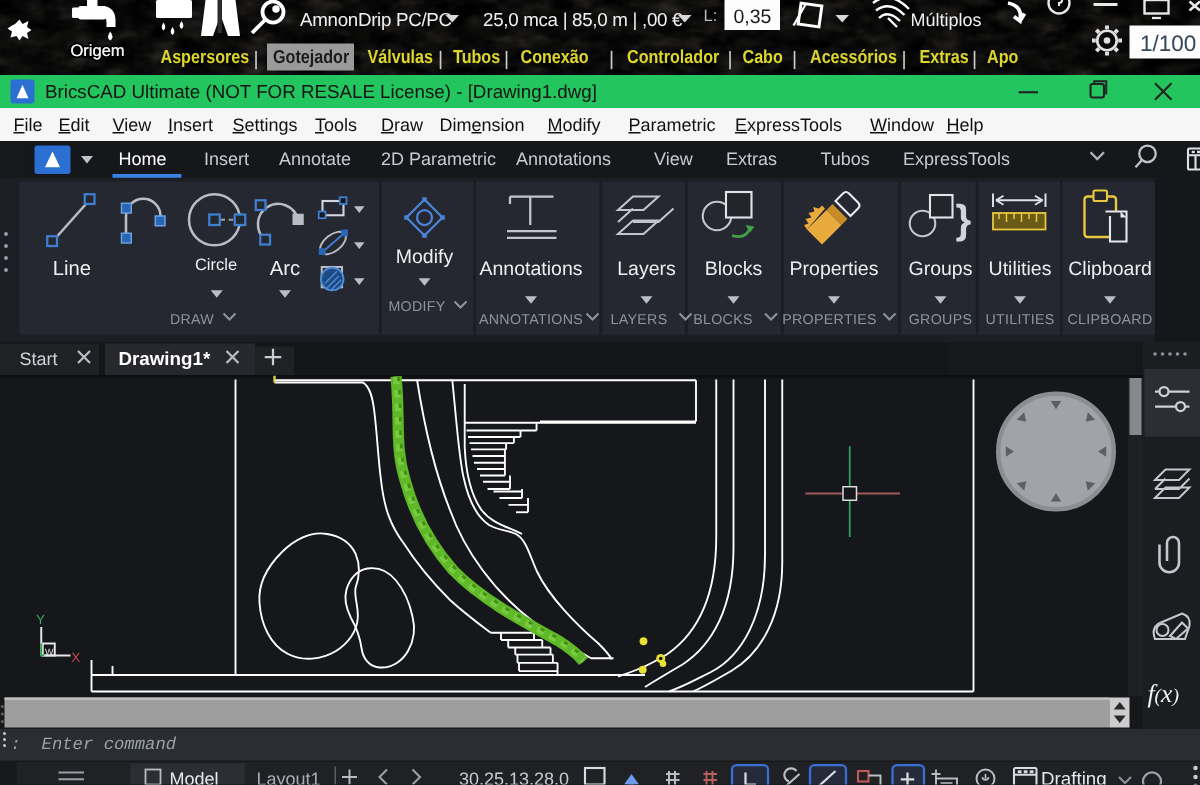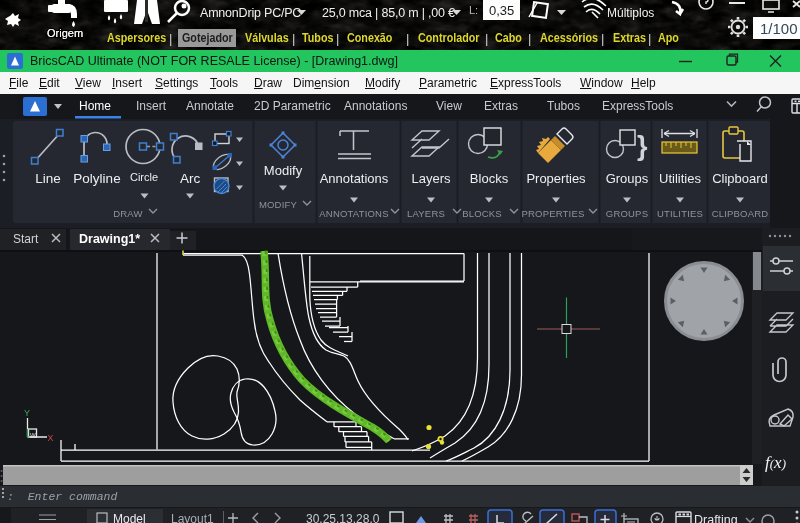--- a/index.html
+++ b/index.html
@@ -309,21 +309,20 @@
   <g stroke="#8d939c" stroke-width="1.4" fill="none">
    <path d="M149,90 l4,4 4,-4"></path>
    <path d="M303,82 l4,4 4,-4"></path>
    <path d="M391,90 l4,4 4,-4"></path>
    <path d="M453,90 l4,4 4,-4"></path>
    <path d="M510,90 l4,4 4,-4"></path>
    <path d="M589,90 l4,4 4,-4"></path>
   </g>
  </svg>
  <span class="biglab" style="left:-12px;font-size:13.5px;top:52px">Line</span>
- <span class="biglab" style="left:37px;font-size:13.5px;top:52px">Polyline</span>
  <span class="biglab" style="left:84px;font-size:11px;top:52px">Circle</span>
  <span class="biglab" style="left:130px;font-size:13.5px;top:52px">Arc</span>
  <span class="biglab" style="left:223px;top:44px">Modify</span>
  <span class="biglab" style="left:294px">Annotations</span>
  <span class="biglab" style="left:371px">Layers</span>
  <span class="biglab" style="left:429px">Blocks</span>
  <span class="biglab" style="left:496px">Properties</span>
  <span class="biglab" style="left:567px">Groups</span>
  <span class="biglab" style="left:620px">Utilities</span>
  <span class="biglab" style="left:680px">Clipboard</span>

